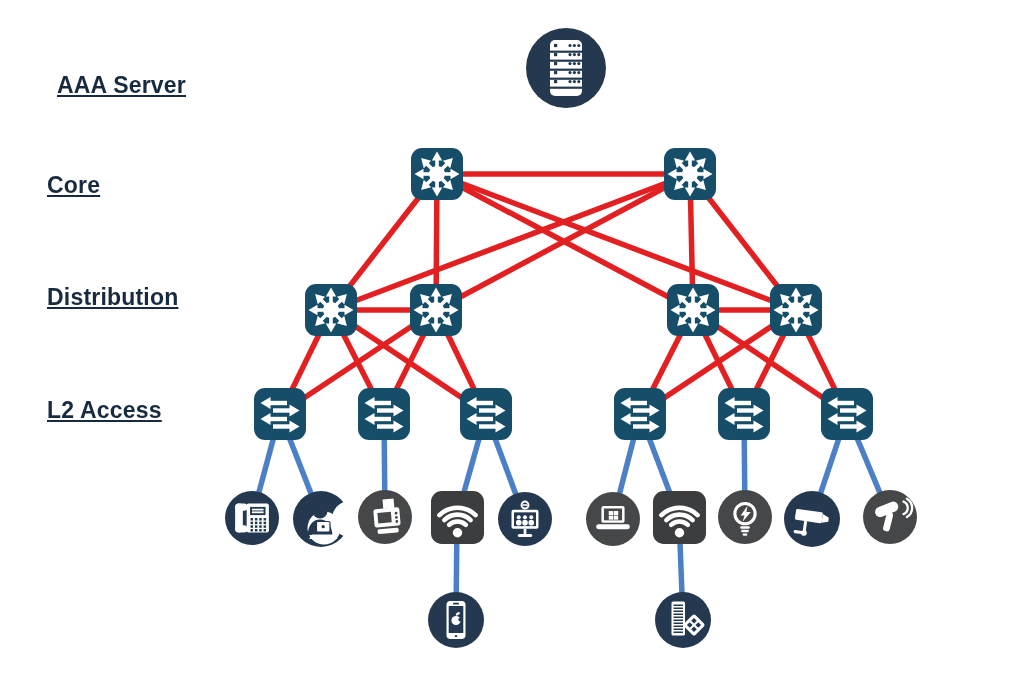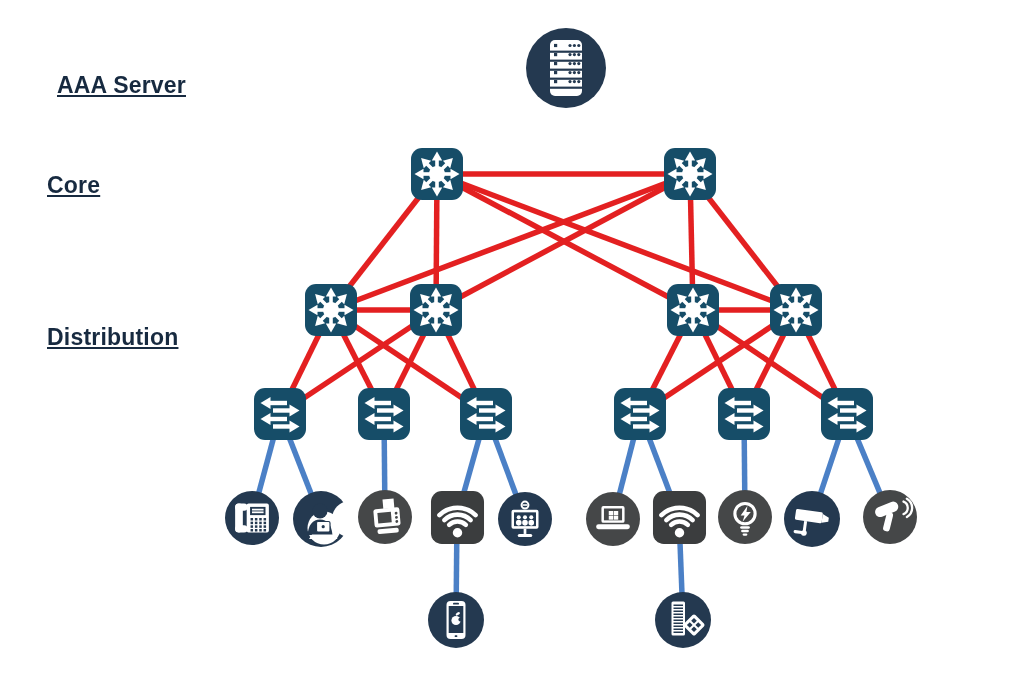--- a/index.html
+++ b/index.html
@@ -3,21 +3,21 @@
 <meta charset="utf-8">
 <style>
   html,body{margin:0;padding:0;background:#ffffff;}
   .stage{position:relative;width:1024px;height:684px;background:#ffffff;overflow:hidden;
          font-family:"Liberation Sans",sans-serif;}
   .links{position:absolute;left:0;top:0;width:1024px;height:684px;}
   .lbl{position:absolute;font-weight:700;font-size:23px;color:#172a40;white-space:nowrap;
        letter-spacing:0.2px;text-decoration:underline;}
   .lbl-aaa{left:57px;top:72px;}
   .lbl-core{left:47px;top:172px;}
-  .lbl-dist{left:47px;top:284px;margin-top:40px;}
+  .lbl-dist{left:47px;top:284px;}
   .lbl-access{left:47px;top:397px;}
   .lbl-end{left:54px;top:507px;}
   .node{position:absolute;}
   .node svg{display:block;width:100%;height:100%;}
   .defs{position:absolute;width:0;height:0;overflow:hidden;}
 </style>
 </head>
 <body>
 
 <svg class="defs" aria-hidden="true">
@@ -294,20 +294,21 @@
       <line x1="640" y1="414" x2="679" y2="517" stroke="#4b80c6" stroke-width="5.5"></line>
       <line x1="744" y1="414" x2="745" y2="517" stroke="#4b80c6" stroke-width="5.5"></line>
       <line x1="847" y1="414" x2="812" y2="519" stroke="#4b80c6" stroke-width="5.5"></line>
       <line x1="847" y1="414" x2="890" y2="517" stroke="#4b80c6" stroke-width="5.5"></line>
       <line x1="457" y1="517" x2="456" y2="620" stroke="#4b80c6" stroke-width="5.5"></line>
       <line x1="679" y1="517" x2="683" y2="620" stroke="#4b80c6" stroke-width="5.5"></line>
     </svg>
   <div class="lbl lbl-aaa">AAA Server</div>
   <div class="lbl lbl-core">Core</div>
   <div class="lbl lbl-dist">Distribution</div>
+  <div class="lbl lbl-access">L2 Access</div>
 <div class="node" style="left: 526px; top: 28px; width: 80px; height: 80px;">
       <svg viewBox="0 0 80 80">
         <use href="#sym-server"></use>
       </svg>
     </div>
     <div class="node" style="left: 410px; top: 147px; width: 54px; height: 54px;">
       <svg viewBox="0 0 54 54">
         <use href="#sym-mlswitch"></use>
       </svg>
     </div>

